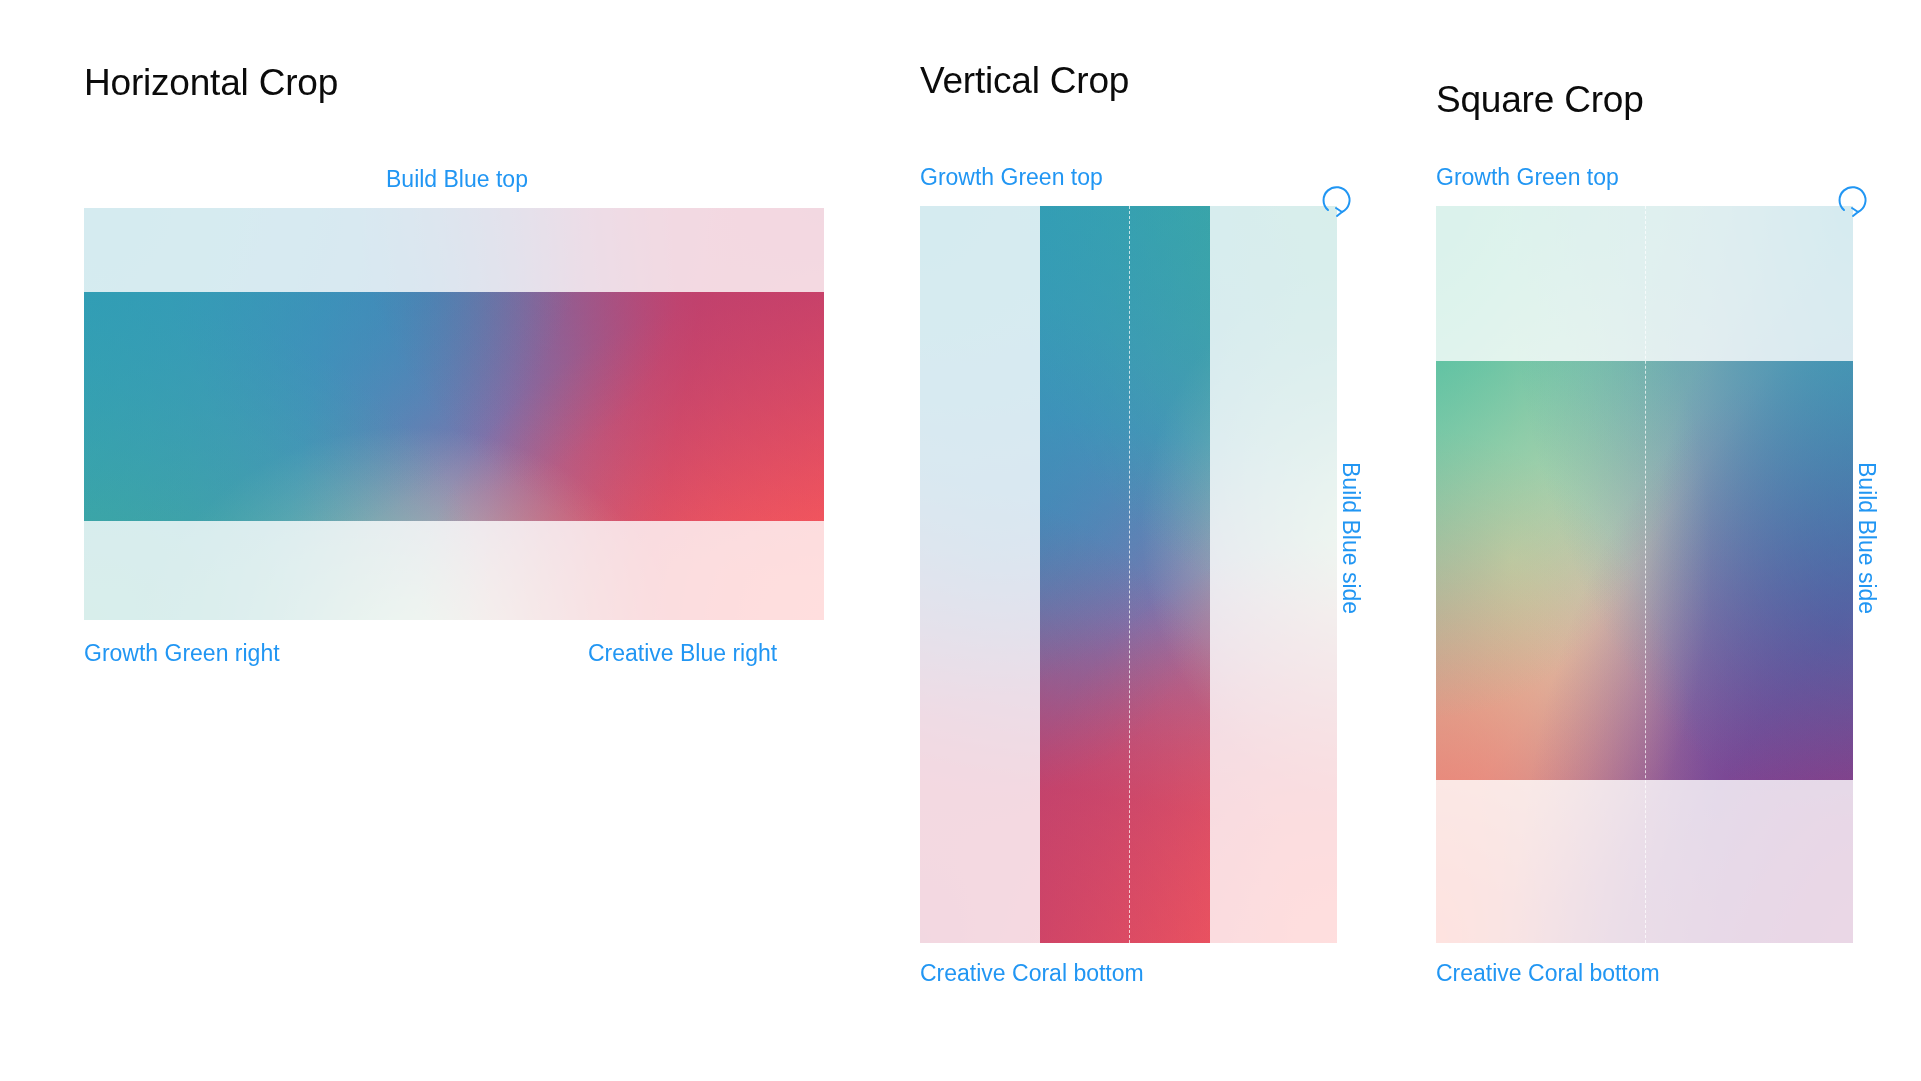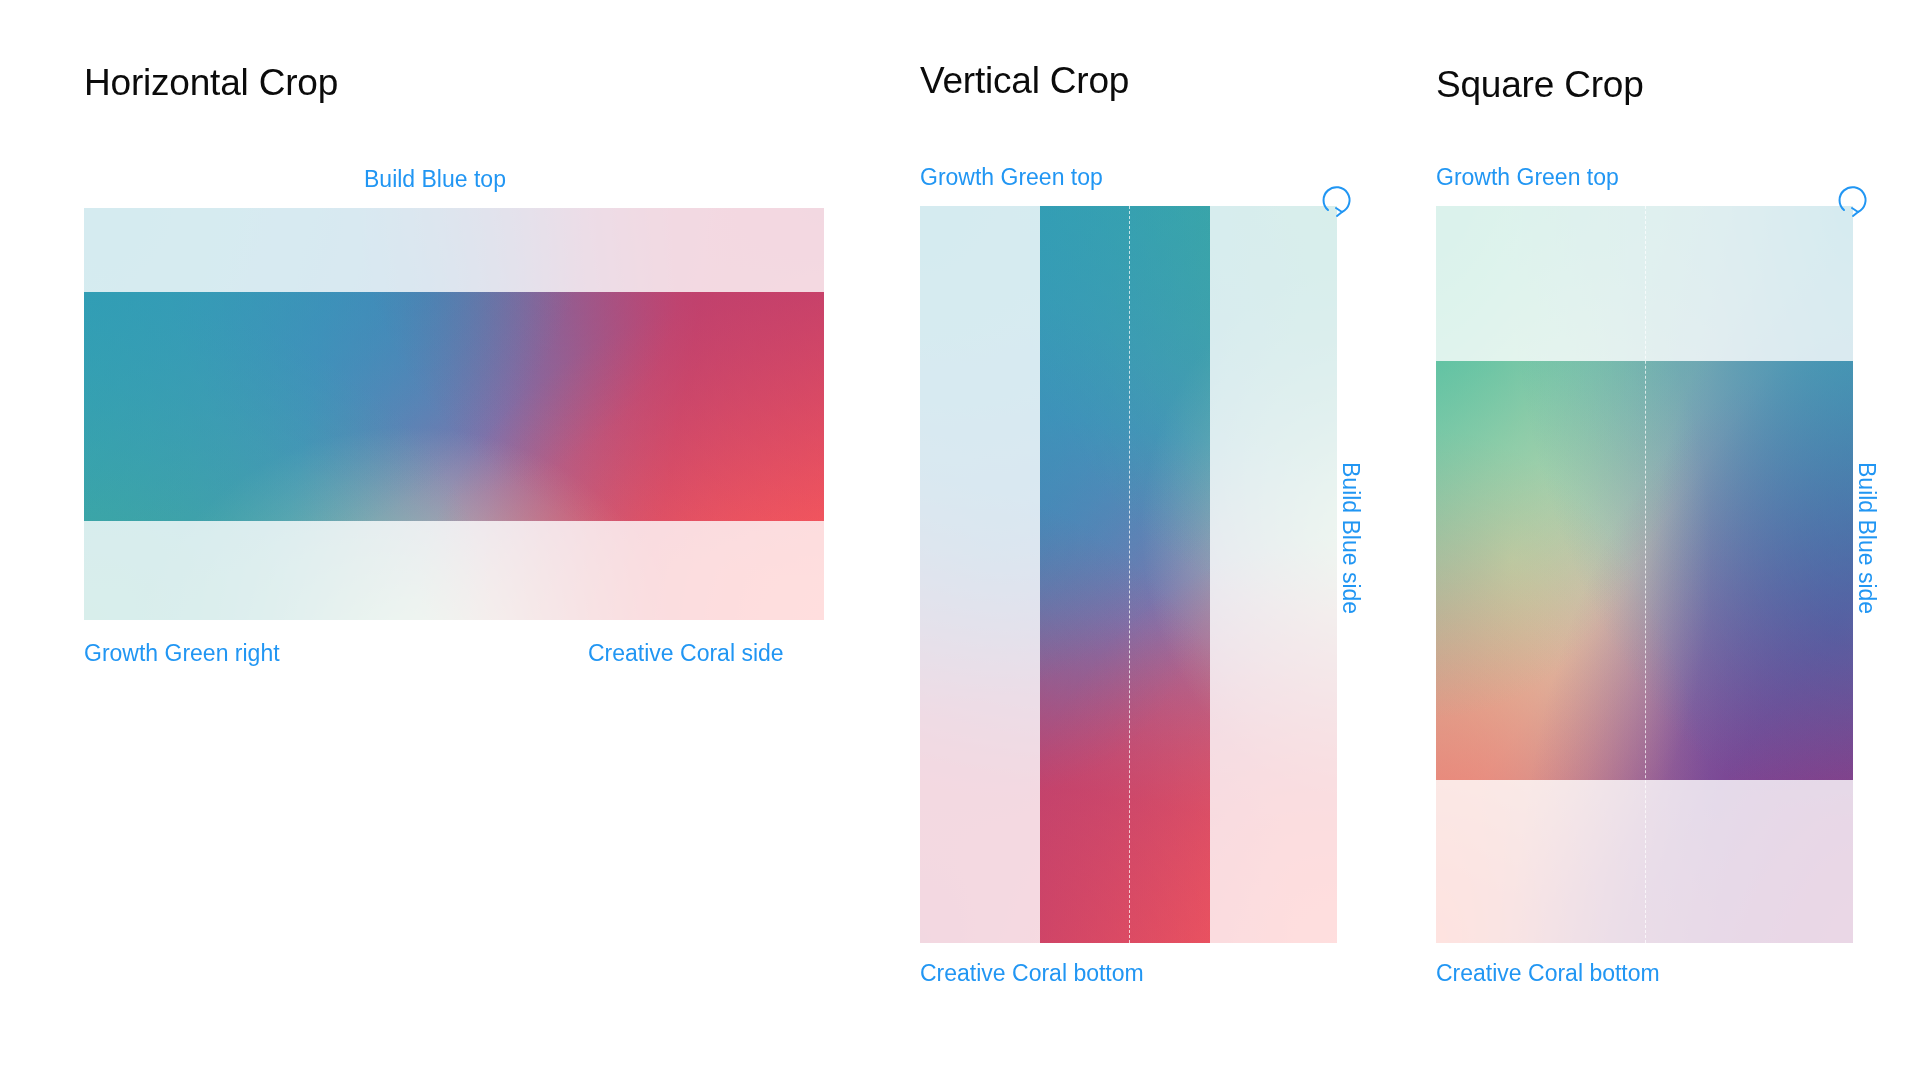--- a/index.html
+++ b/index.html
@@ -113,38 +113,38 @@
 </style>
 </head>
 <body>
 
 <div class="stage">
 
   <div class="panel" style="left:84px; top:64px;">
     <div class="panel-title">Horizontal Crop</div>
   </div>
 
-  <div class="panel" style="left:364px; top:168px;">
+  <div class="panel" style="left:386px; top:168px;">
     <div class="anno">Build Blue top</div>
   </div>
 
   <div class="art" style="left:84px; top:208px; width:740px; height:412px;">
     <div class="layer mesh-h"></div>
 
     <div class="fade" style="left:0; top:0; width:740px; height:84px;"></div>
 
     <div class="fade" style="left:0; top:313px; width:740px; height:99px;"></div>
   </div>
 
   <div class="panel" style="left:84px; top:642px;">
     <div class="anno">Growth Green right</div>
   </div>
 
   <div class="panel" style="left:588px; top:642px;">
-    <div class="anno">Creative Coral side</div>
+    <div class="anno">Creative Blue right</div>
   </div>
 
   <div class="panel" style="left:920px; top:62px;">
     <div class="panel-title">Vertical Crop</div>
   </div>
 
   <div class="panel" style="left:920px; top:166px;">
     <div class="anno">Growth Green top</div>
   </div>
 
@@ -166,21 +166,21 @@
   </div>
 
   <div class="panel" style="left:1362px; top:462px;">
     <div class="anno-vert">Build Blue side</div>
   </div>
 
   <div class="panel" style="left:920px; top:962px;">
     <div class="anno">Creative Coral bottom</div>
   </div>
 
-  <div class="panel" style="left:1436px; top:66px;">
+  <div class="panel" style="left:1436px; top:81px;">
     <div class="panel-title">Square Crop</div>
   </div>
 
   <div class="panel" style="left:1436px; top:166px;">
     <div class="anno">Growth Green top</div>
   </div>
 
   <div class="art" style="left:1436px; top:206px; width:417px; height:737px;">
     <div class="layer mesh-s"></div>
 

